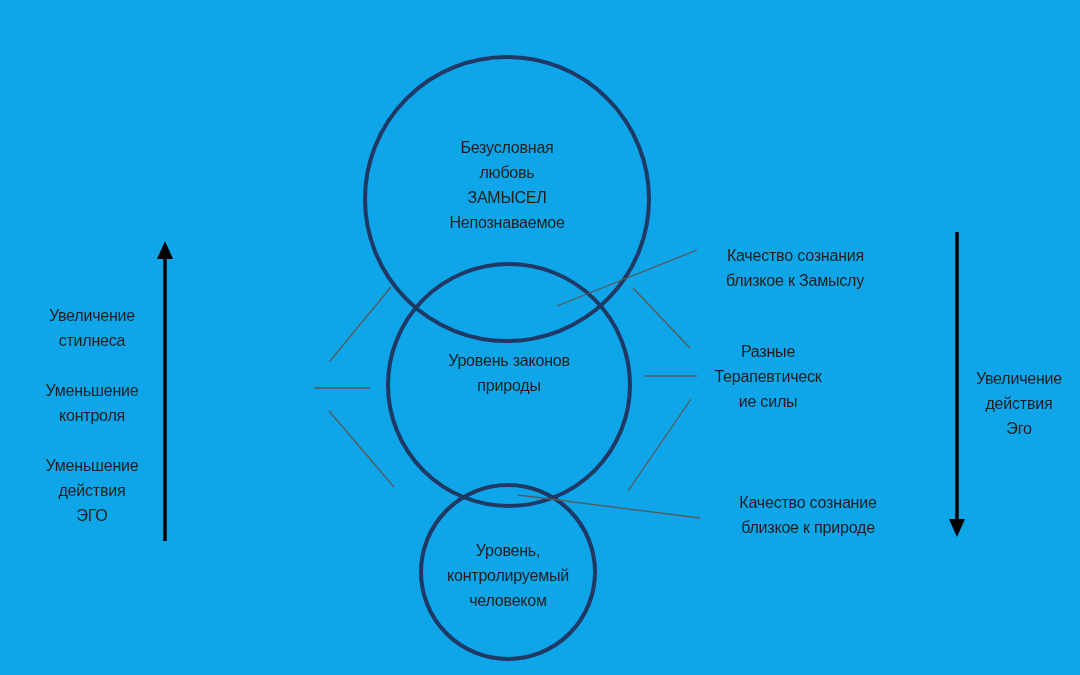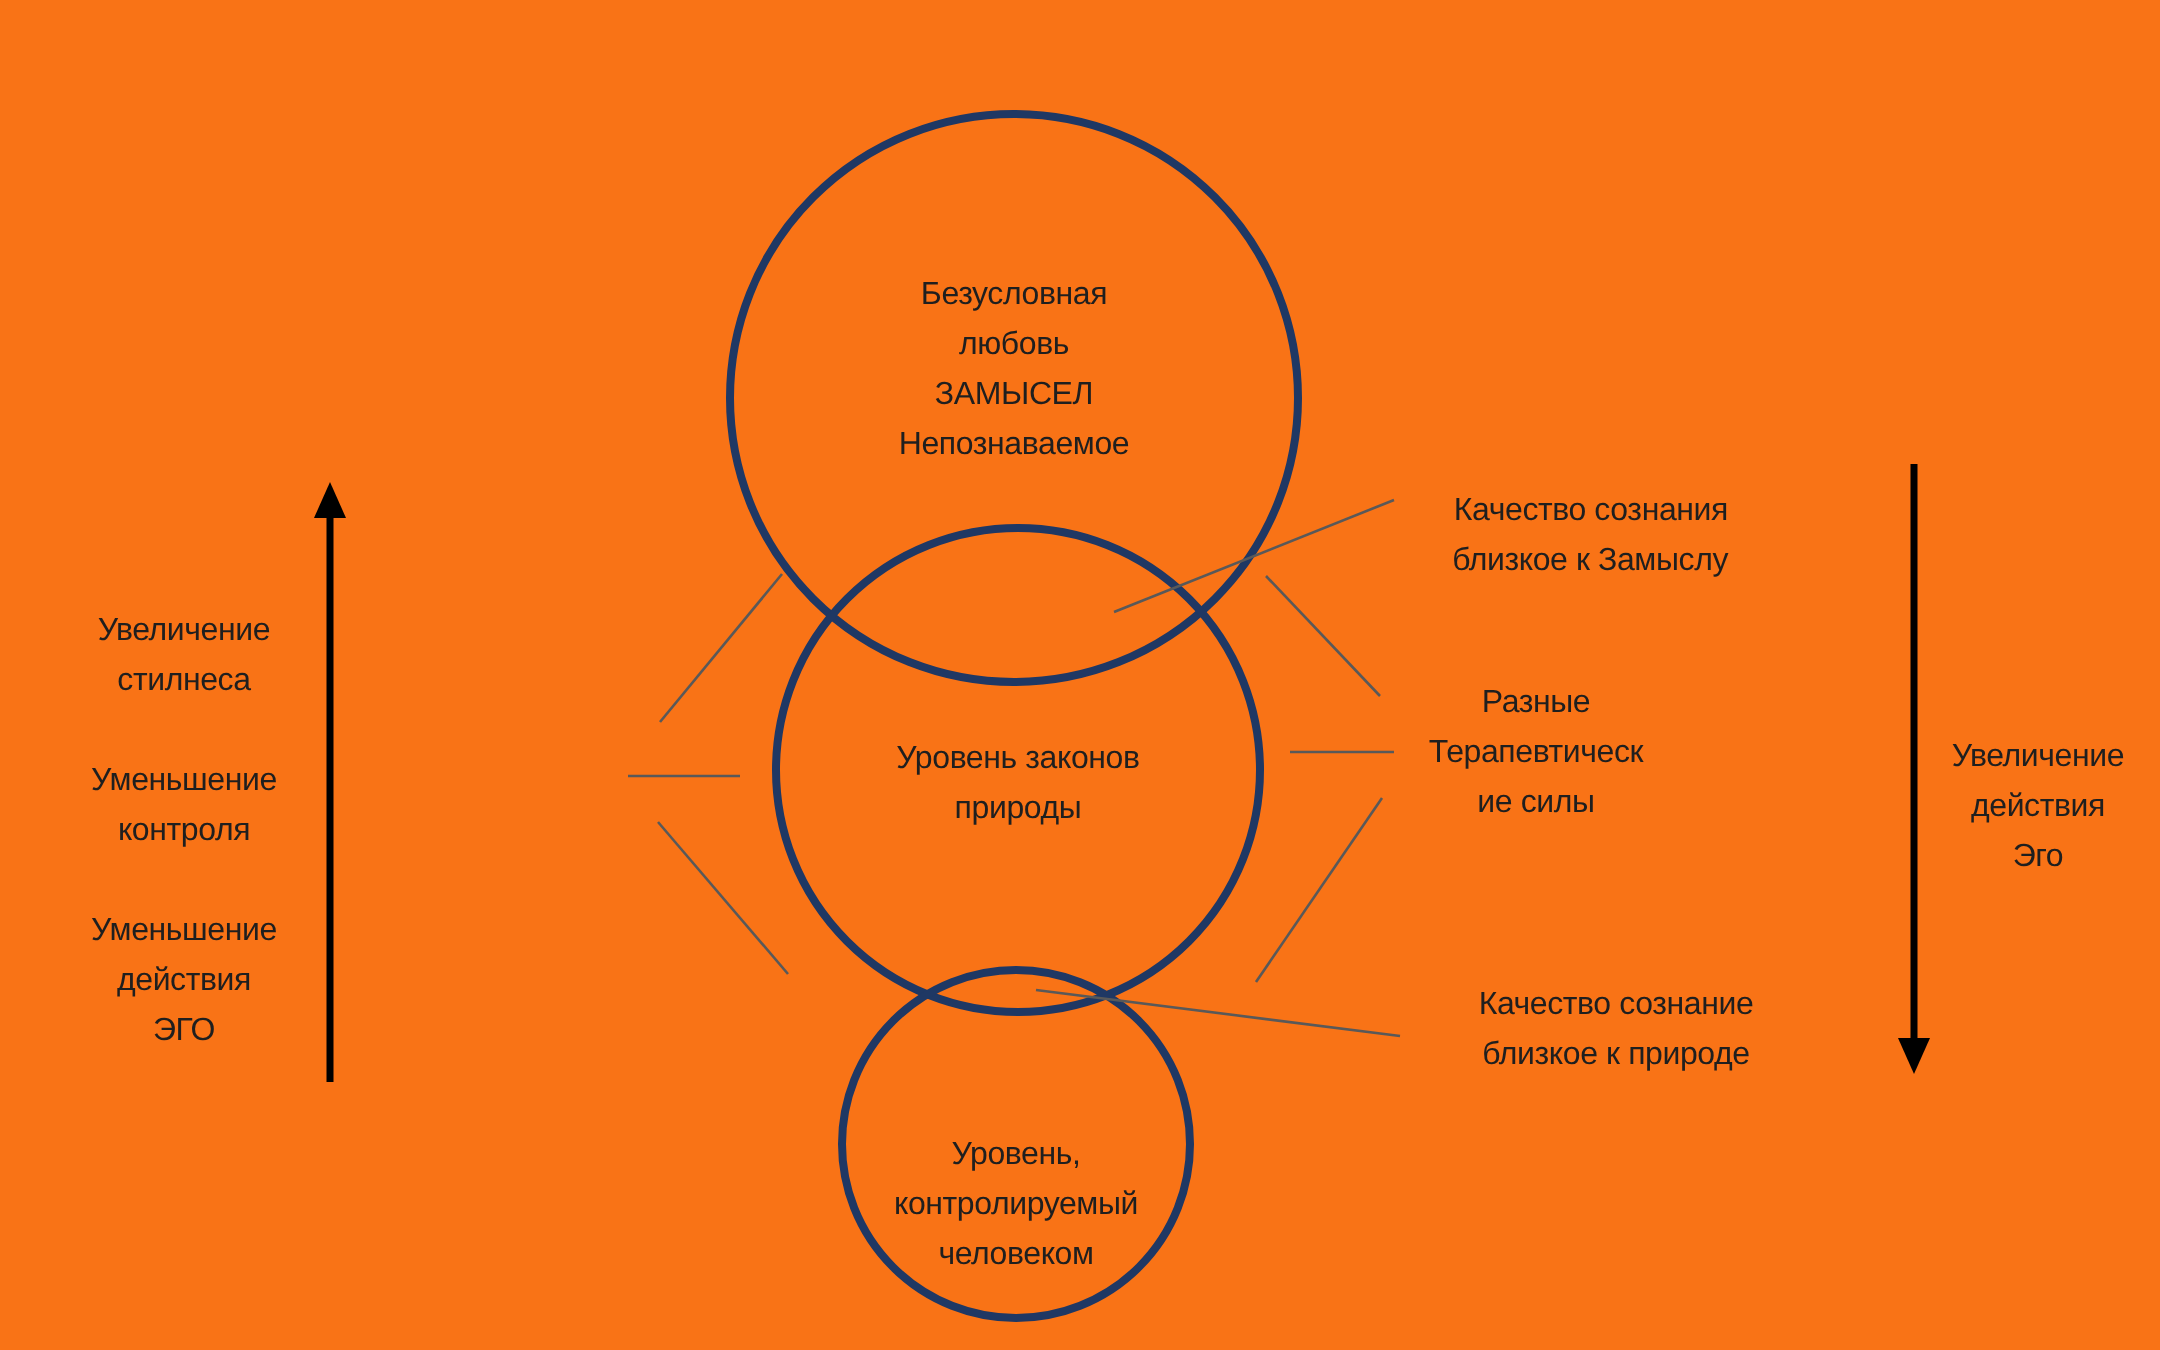--- a/index.html
+++ b/index.html
@@ -1,36 +1,36 @@
 <!DOCTYPE html>
 <html><head>
 <meta charset="utf-8">
 <style>
   html, body { margin: 0; padding: 0; background: #ffffff; }
   .canvas {
     position: relative;
     width: 1080px;
     height: 675px;
-    background: #f97316;
+    background: #0ea5e9;
     font-family: "Liberation Sans", sans-serif;
     color: #1f1f1f;
     overflow: hidden;
   }
   .shapes { position: absolute; left: 0; top: 0; }
   .txt {
     position: absolute;
     white-space: pre-line;
     text-align: center;
     font-size: 16px;
     line-height: 25px;
     letter-spacing: -0.2px;
   }
   #t-circle-top  { left: 407px; top: 135px; width: 200px; }
-  #t-circle-mid  { left: 409px; top: 367px; width: 200px; }
-  #t-circle-bot  { left: 408px; top: 538px; width: 200px; margin-top: 27px; }
+  #t-circle-mid  { left: 409px; top: 348px; width: 200px; }
+  #t-circle-bot  { left: 408px; top: 538px; width: 200px; }
   #t-left-1      { left: 27px;  top: 303px; width: 130px; }
   #t-left-2      { left: 27px;  top: 378px; width: 130px; }
   #t-left-3      { left: 27px;  top: 453px; width: 130px; }
   #t-right-axis  { left: 960px; top: 366px; width: 118px; }
   #t-ann-tr      { left: 706px; top: 243px; width: 158px; text-align: right; }
   #t-ann-left    { left: 226px; top: 351px; width: 104px; }
   #t-ann-right   { left: 699px; top: 339px; width: 138px; }
   #t-ann-br      { left: 728px; top: 490px; width: 160px; }
 </style>
 </head>

